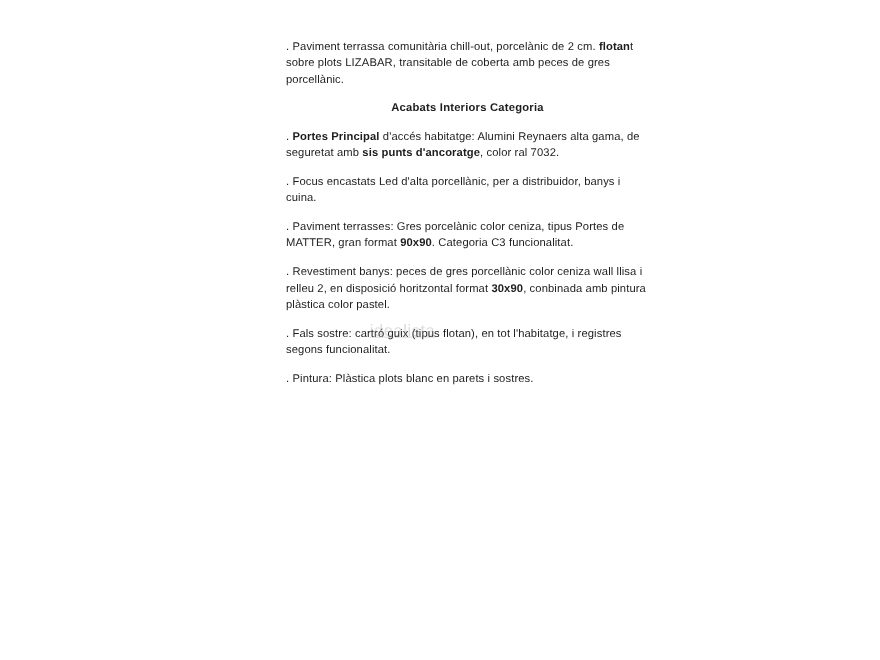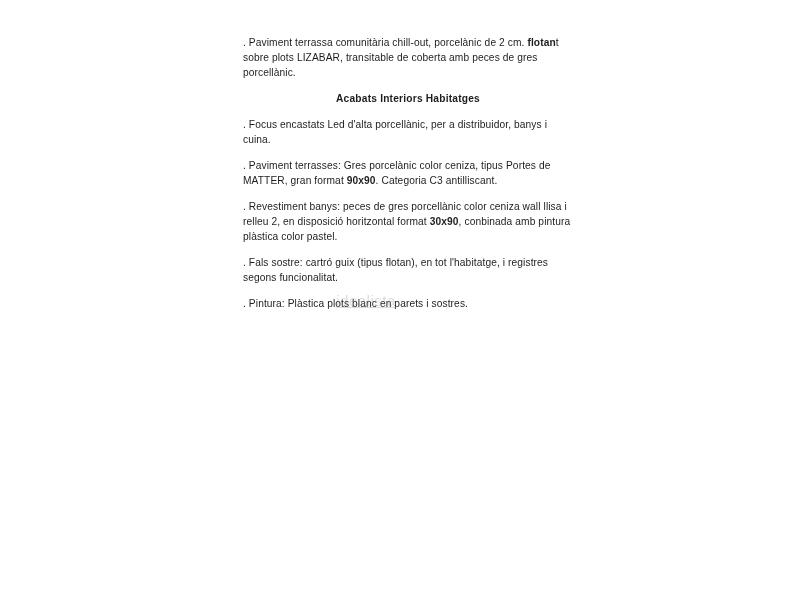--- a/index.html
+++ b/index.html
@@ -18,21 +18,21 @@
   .page {
     position: absolute;
     left: 0;
     top: 0;
     width: 800px;
     height: 600px;
     background: #ffffff;
   }
   .content {
     position: absolute;
-    left: 243px;
+    left: 260px;
     top: 36px;
     width: 330px;
     font-size: 10.2px;
     line-height: 1.47;
     color: #1d1d1d;
   }
   .para {
     margin: 0 0 11px 0;
     text-align: left;
     letter-spacing: 0.01em;
@@ -62,21 +62,22 @@
     white-space: nowrap;
     text-decoration: underline;
   }
 </style>
 </head>
 <body>
 
 <div class="page">
   <div class="content" id="doc-body">
       <p class="para"><span>. Paviment terrassa comunitària chill-out, porcelànic de 2 cm. </span><span class="b">flotan</span><span>t sobre plots LIZABAR, transitable de coberta amb peces de gres porcellànic.</span></p>
-      <p class="para heading"><span class="b">Acabats Interiors Habitatges</span></p>
+      <p class="para heading"><span class="b">Acabats Interiors Categoria</span></p>
+      <p class="para"><span>.  </span><span class="b">Portes Principal</span><span> d'accés habitatge: Alumini Reynaers alta gama, de seguretat amb </span><span class="b">sis punts d'ancoratge</span><span>, color ral 7032.</span></p>
       <p class="para"><span>. Focus encastats Led d'alta porcellànic, per a distribuidor, banys i cuina.</span></p>
-      <p class="para"><span>. Paviment terrasses: Gres porcelànic color ceniza, tipus Portes de MATTER, gran format </span><span class="b">90x90</span><span>. Categoria C3 antilliscant.</span></p>
+      <p class="para"><span>. Paviment terrasses: Gres porcelànic color ceniza, tipus Portes de MATTER, gran format </span><span class="b">90x90</span><span>. Categoria C3 funcionalitat.</span></p>
       <p class="para"><span>. Revestiment banys: peces de gres porcellànic color ceniza wall llisa i relleu 2, en disposició horitzontal format </span><span class="b">30x90</span><span>, conbinada amb pintura plàstica color pastel.</span></p>
       <p class="para"><span>. Fals sostre: cartró guix (tipus flotan), en tot l'habitatge, i registres segons funcionalitat.</span></p>
       <p class="para"><span>. Pintura:  Plàstica plots blanc en parets i sostres.</span></p>
     </div>
   <div class="watermark">idealista</div>
 </div>
 
 </body></html>

